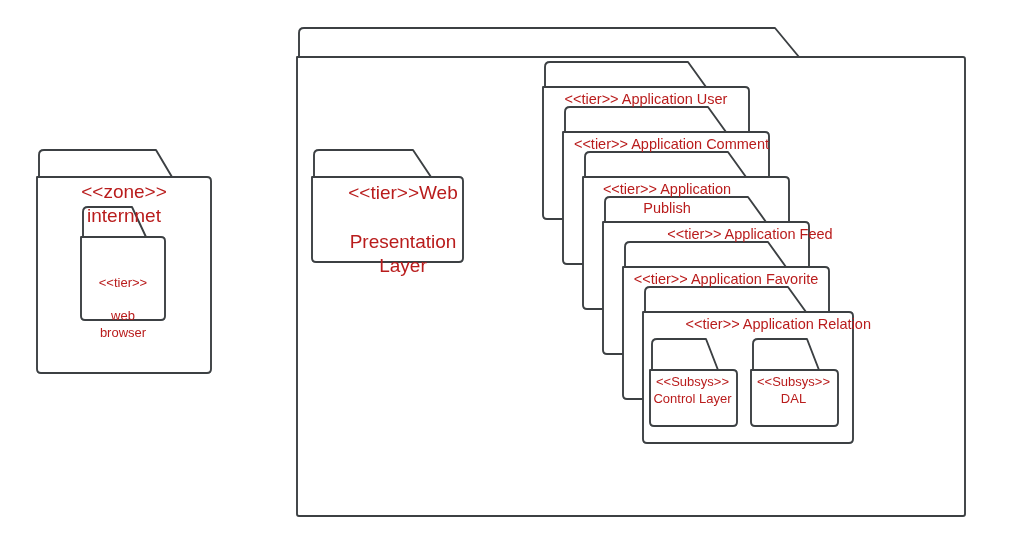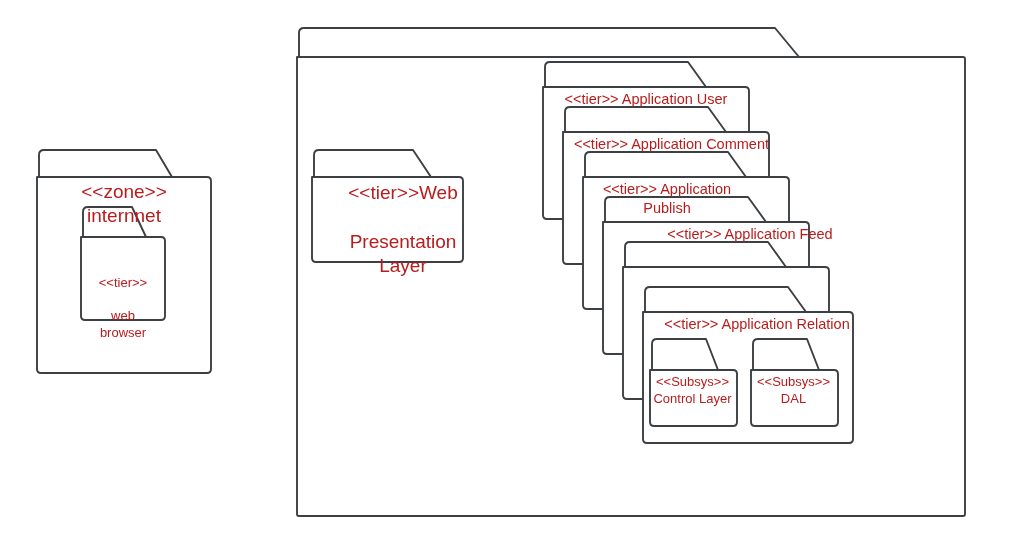--- a/index.html
+++ b/index.html
@@ -91,22 +91,23 @@
 Layer</div>
 
   <div class="lbl lbl-15" style="left:543px;top:90px;width:206px;">&lt;&lt;tier&gt;&gt; Application User</div>
 
   <div class="lbl lbl-15" style="left:563px;top:135px;width:206px;text-align:right;">&lt;&lt;tier&gt;&gt; Application Comment</div>
 
   <div class="lbl lbl-15" style="left:583px;top:180px;width:168px;">&lt;&lt;tier&gt;&gt; Application Publish</div>
 
   <div class="lbl lbl-15" style="left:603px;top:225px;width:232px;margin-left:31px;">&lt;&lt;tier&gt;&gt; Application Feed</div>
 
+  <div class="lbl lbl-15" style="left:623px;top:270px;width:206px;">&lt;&lt;tier&gt;&gt; Application Favorite</div>
 
-  <div class="lbl lbl-15" style="left:643px;top:315px;width:228px;">&lt;&lt;tier&gt;&gt; Application Relation</div>
+  <div class="lbl lbl-15" style="left:643px;top:315px;width:228px;text-align:right;">&lt;&lt;tier&gt;&gt; Application Relation</div>
 
   <div class="lbl lbl-13" style="left:648px;top:374px;width:89px;">&lt;&lt;Subsys&gt;&gt;
 Control Layer</div>
 
   <div class="lbl lbl-13" style="left:749px;top:374px;width:89px;">&lt;&lt;Subsys&gt;&gt;
 DAL</div>
 
 </div>
 
 </body></html>

